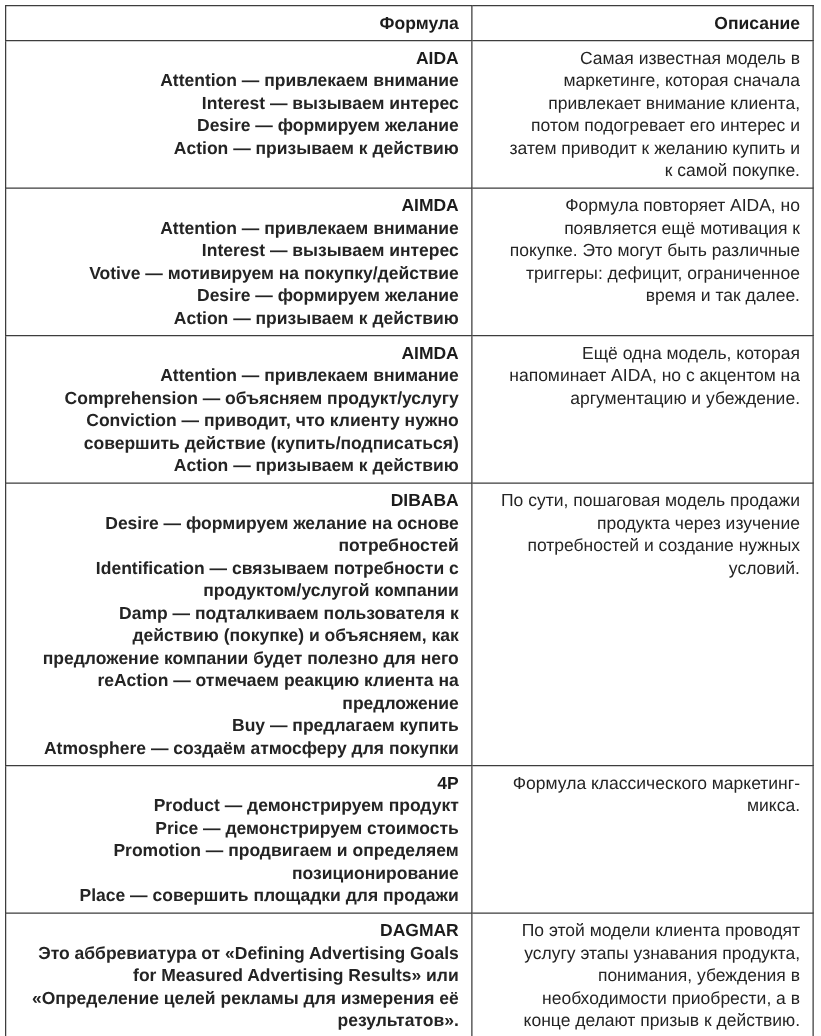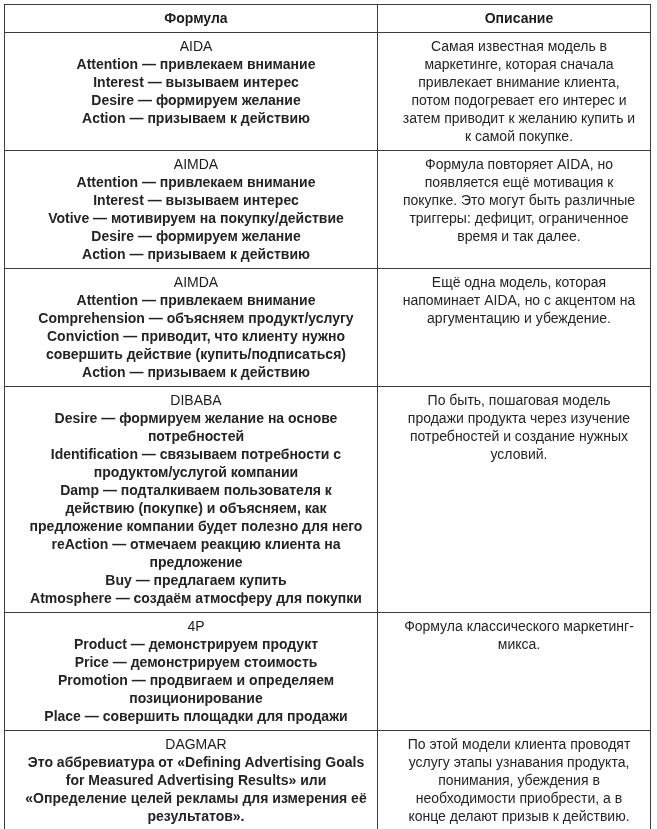--- a/index.html
+++ b/index.html
@@ -15,33 +15,33 @@
   table.formulas {
     border-collapse: collapse;
     table-layout: fixed;
     width: 646px;
   }
   col.col-formula { width: 373px; }
   col.col-desc    { width: 273px; }
   th, td {
     border: 1px solid #3d3d3d;
     vertical-align: top;
-    text-align: center;
+    text-align: right;
     padding: 4px 10px 5px 20px;
     font-size: 14px;
     line-height: 18px;
     color: #242424;
     word-wrap: break-word;
   }
   th {
     font-weight: bold;
     color: #1c1c1c;
   }
   .formula-name {
-    font-weight: normal;
+    font-weight: bold;
     color: #1c1c1c;
   }
   .formula-line { font-weight: bold; }
 </style>
 </head>
 <body>
 
 <table class="formulas">
   <colgroup>
     <col class="col-formula">
@@ -89,21 +89,21 @@
       <tr>
         <td>
           <div class="formula-name">DIBABA</div>
           <div class="formula-line">Desire — формируем желание на основе потребностей</div>
           <div class="formula-line">Identification — связываем потребности с продуктом/услугой компании</div>
           <div class="formula-line">Damp — подталкиваем пользователя к действию (покупке) и объясняем, как предложение компании будет полезно для него</div>
           <div class="formula-line">reAction — отмечаем реакцию клиента на предложение</div>
           <div class="formula-line">Buy — предлагаем купить</div>
           <div class="formula-line">Atmosphere — создаём атмосферу для покупки</div>
         </td>
-        <td>По быть, пошаговая модель продажи продукта через изучение потребностей и создание нужных условий.</td>
+        <td>По сути, пошаговая модель продажи продукта через изучение потребностей и создание нужных условий.</td>
       </tr>
       <tr>
         <td>
           <div class="formula-name">4P</div>
           <div class="formula-line">Product — демонстрируем продукт</div>
           <div class="formula-line">Price — демонстрируем стоимость</div>
           <div class="formula-line">Promotion — продвигаем и определяем позиционирование</div>
           <div class="formula-line">Place — совершить площадки для продажи</div>
         </td>
         <td>Формула классического маркетинг-микса.</td>

